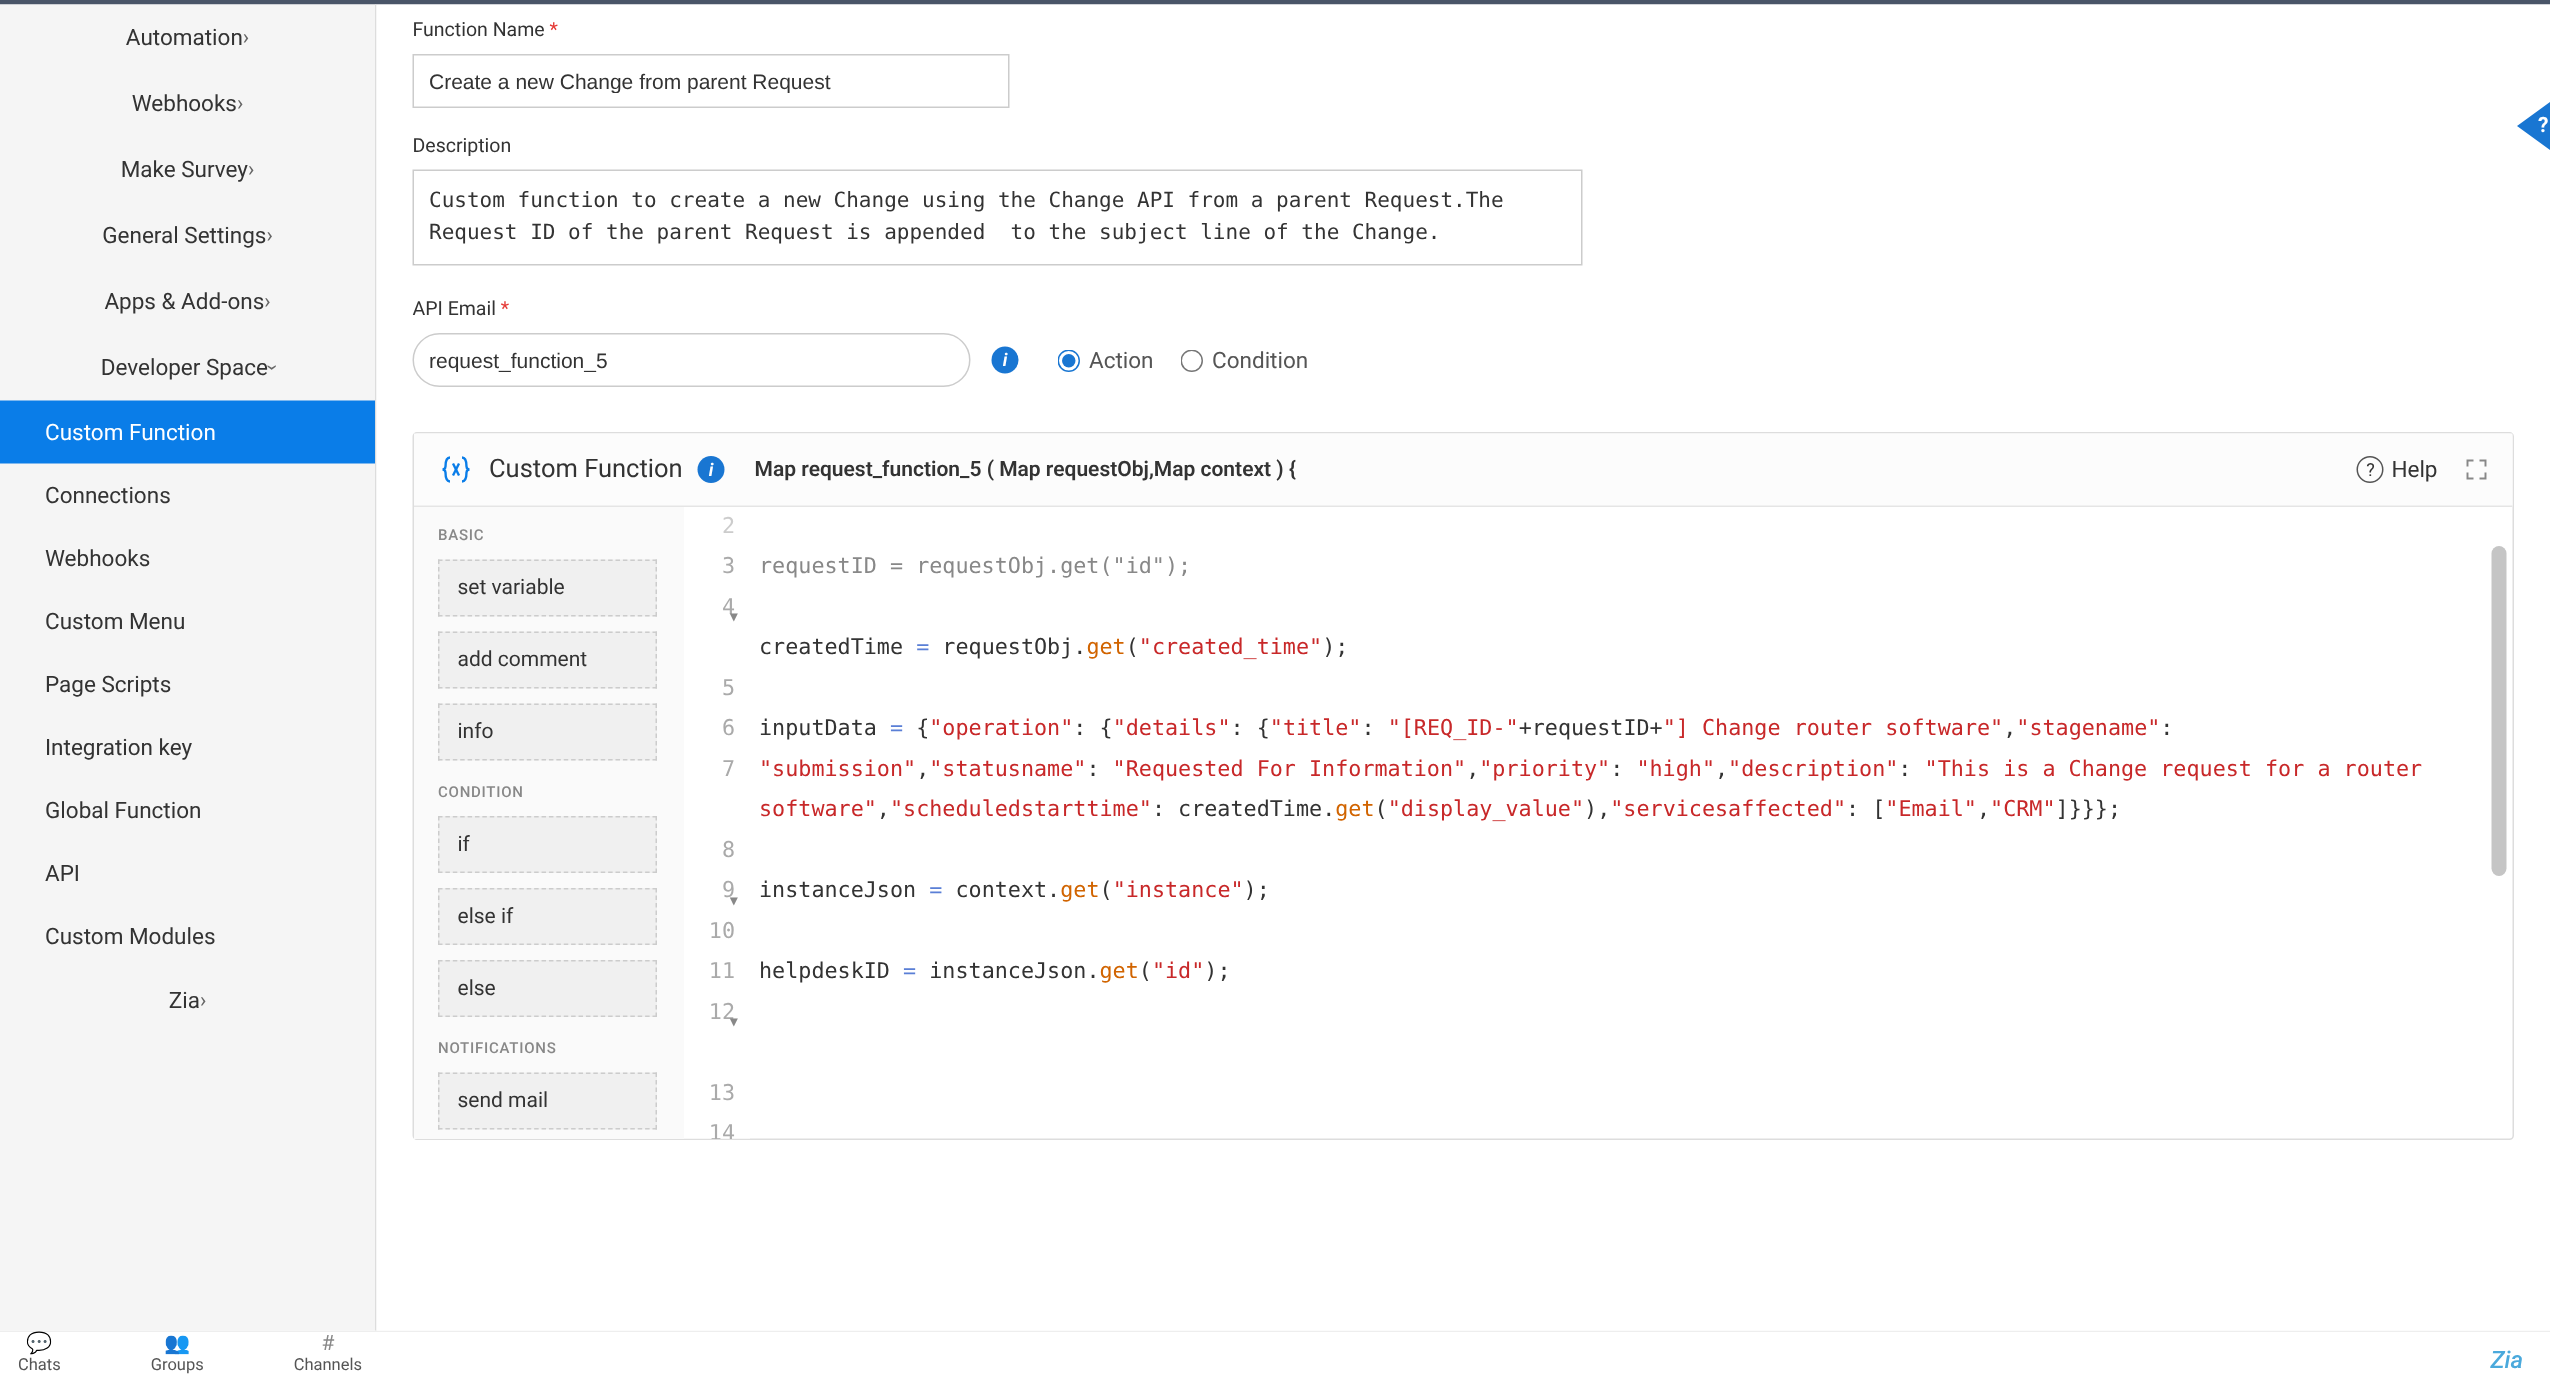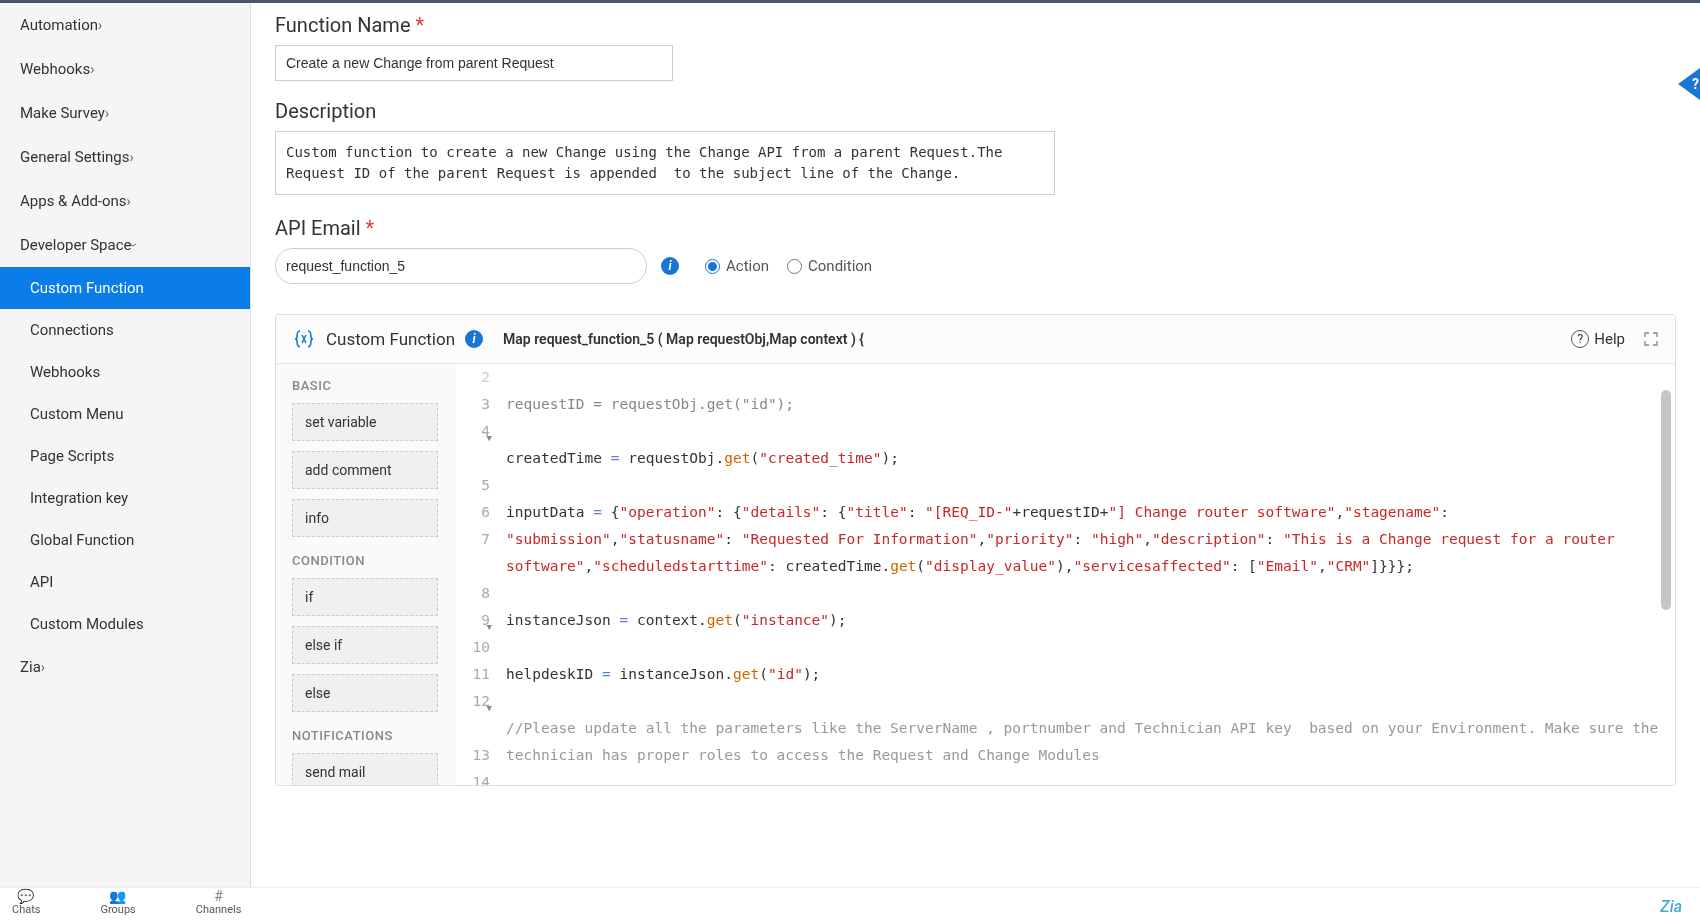--- a/index.html
+++ b/index.html
@@ -1,27 +1,27 @@
 <!DOCTYPE html>
 <html><head>
 <meta charset="utf-8">
 <style>
 * { margin: 0; padding: 0; box-sizing: border-box; }
 body { font-family: -apple-system, BlinkMacSystemFont, "Segoe UI", Roboto, Arial, sans-serif; font-size: 14px; color: #333; background: #fff; }
 .container { display: flex; height: 887px; border-top: 3px solid #4a5568; }
 .sidebar { width: 251px; background: #f5f5f5; border-right: 1px solid #ddd; overflow-y: auto; }
-.sidebar-item { display: flex; align-items: center; justify-content: flex-start; padding: 13px 20px; cursor: pointer; font-size: 15px; color: #333; }
+.sidebar-item { display: flex; align-items: center; justify-content: center; padding: 13px 20px; cursor: pointer; font-size: 15px; color: #333; }
 .sidebar-item.expanded { }
 .sidebar-sub { padding: 12px 20px 12px 30px; cursor: pointer; font-size: 15px; color: #333; }
 .sidebar-sub.active { background: #0a7de8; color: #fff; }
 .chevron { font-size: 14px; color: #666; }
 
 .main { flex: 1; padding: 10px 24px 0 24px; background: #fff; position: relative; overflow: hidden; }
 .form-group { margin-bottom: 18px; }
-.form-label { font-size: 20px; color: #333; margin-bottom: 8px; display: block; }
+.form-label { font-size: 13px; color: #333; margin-bottom: 8px; display: block; }
 .required { color: #e53935; }
 .form-input { width: 398px; height: 36px; border: 1px solid #ccc; padding: 11px 10px; font-size: 14px; color: #333; }
 .form-textarea { width: 780px; height: 64px; border: 1px solid #ccc; padding: 10px; font-size: 14px; color: #333; resize: none; line-height: 1.5; }
 .api-row { display: flex; align-items: center; gap: 14px; }
 .form-input.api { width: 372px; border-radius: 18px; }
 .info-icon { width: 18px; height: 18px; background: #1976d2; border-radius: 50%; color: #fff; display:flex; align-items:center; justify-content:center; font-size:12px; font-weight:bold; font-style: italic; }
 .radio-group { display: flex; align-items: center; gap: 18px; margin-left: 12px;}
 .radio-item { display: flex; align-items: center; gap: 6px; color: #555; font-size: 15px;}
 .radio-item input { accent-color: #1976d2; width: 15px; height: 15px; }
 
@@ -30,21 +30,21 @@
 .cf-icon { width: 24px; height: 24px; margin-right: 10px; color: #0a7de8; display:flex; align-items:center; justify-content:center;}
 .cf-title { font-size: 17px; color: #333; margin-right: 10px; font-weight: 400;}
 .sig { font-size: 14px; font-weight: 600; color: #333; margin-left: 20px;}
 .editor-header-right { margin-left: auto; display: flex; align-items: center; gap: 18px; }
 .help-link { display: flex; align-items: center; gap: 5px; color: #333; font-size: 15px; cursor: pointer; }
 .help-q { width: 18px; height: 18px; border: 1.5px solid #555; border-radius: 50%; display:flex; align-items:center; justify-content:center; font-size:12px; }
 .expand-icon { width: 16px; height: 16px; cursor: pointer; color: #888;}
 
 .editor-body { flex: 1; display: flex; overflow: hidden; }
 .editor-left { width: 180px; background: #fafafa; padding: 14px 16px; overflow-y: auto; }
-.block-heading { font-size: 13px; color: #888; letter-spacing: 0.5px; font-weight: 500; margin-bottom: 10px; margin-top: 16px; }
+.block-heading { font-size: 10px; color: #888; letter-spacing: 0.5px; font-weight: 500; margin-bottom: 10px; margin-top: 16px; }
 .block-heading:first-child { margin-top: 0; }
 .block-btn { display: block; width: 146px; padding: 10px 12px; background: #f0f0f0; border: 1px dashed #ccc; font-size: 14px; color: #333; margin-bottom: 10px; cursor: grab; text-align: left; }
 
 .code-area { flex: 1; display: flex; font-family: "Menlo","Consolas",monospace; font-size: 14.5px; line-height: 27px; overflow-y: auto; position: relative; }
 .gutter { width: 44px; text-align: right; padding: 0 10px 0 0; color: #aaa; user-select:none; background: #fff;}
 .gutter-line { height: 27px; position: relative;}
 .fold { position:absolute; right:-2px; top:7px; font-size:9px; color:#888; }
 .code { flex: 1; padding-right: 10px; color: #333; white-space: pre-wrap; word-break: break-word; }
 .code-line { min-height: 27px; padding-left: 6px; }
 
@@ -197,21 +197,20 @@
             <div class="gutter-line">13</div>
             <div class="gutter-line">14</div>
 
           </div>
           <div class="code">
 <div class="code-line c-grey">requestID = requestObj.get("id");</div>
 <div class="code-line"><span class="c-id">createdTime</span> <span class="c-op">=</span> <span class="c-id">requestObj</span>.<span class="c-fn">get</span>(<span class="c-str">"created_time"</span>);</div>
 <div class="code-line"><span class="c-id">inputData</span> <span class="c-op">=</span> {<span class="c-str">"operation"</span>: {<span class="c-str">"details"</span>: {<span class="c-str">"title"</span>: <span class="c-str">"[REQ_ID-"</span>+<span class="c-id">requestID</span>+<span class="c-str">"] Change router software"</span>,<span class="c-str">"stagename"</span>: <span class="c-str">"submission"</span>,<span class="c-str">"statusname"</span>: <span class="c-str">"Requested For Information"</span>,<span class="c-str">"priority"</span>: <span class="c-str">"high"</span>,<span class="c-str">"description"</span>: <span class="c-str">"This is a Change request for a router software"</span>,<span class="c-str">"scheduledstarttime"</span>: <span class="c-id">createdTime</span>.<span class="c-fn">get</span>(<span class="c-str">"display_value"</span>),<span class="c-str">"servicesaffected"</span>: [<span class="c-str">"Email"</span>,<span class="c-str">"CRM"</span>]}}};</div>
 <div class="code-line"><span class="c-id">instanceJson</span> <span class="c-op">=</span> <span class="c-id">context</span>.<span class="c-fn">get</span>(<span class="c-str">"instance"</span>);</div>
 <div class="code-line"><span class="c-id">helpdeskID</span> <span class="c-op">=</span> <span class="c-id">instanceJson</span>.<span class="c-fn">get</span>(<span class="c-str">"id"</span>);</div>
-<div class="code-line"><span class="c-comment">//Please update all the parameters like the ServerName , portnumber and Technician API key  based on your Environment. Make sure the technician has proper roles to access the Request and Change Modules</span></div>
 
 
 
 
 
 
 
 
           </div>
           <div class="code-scrollbar-track">

